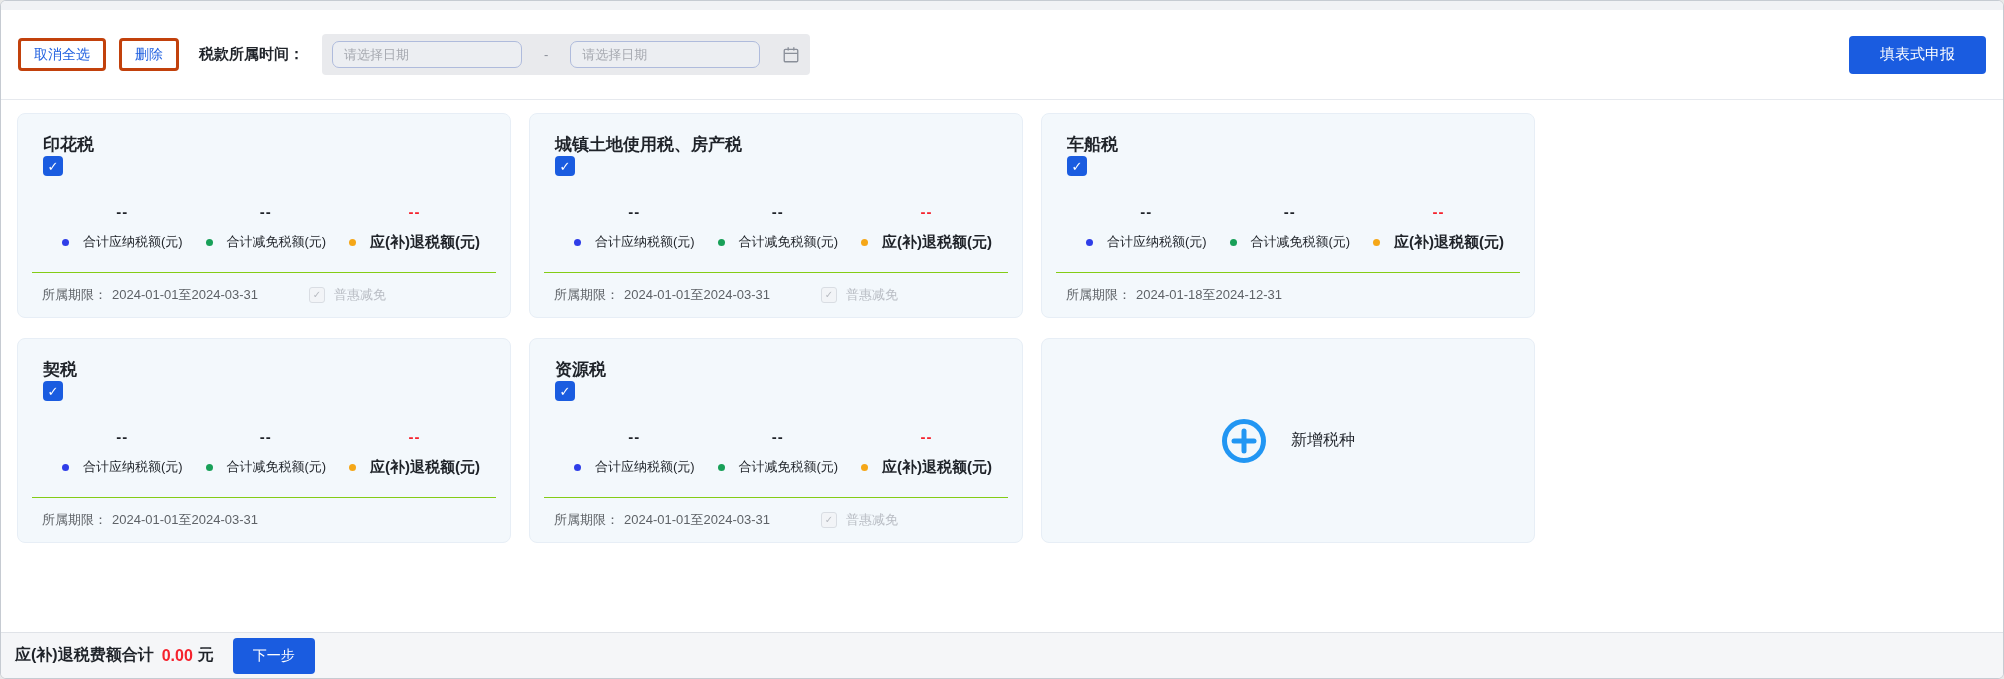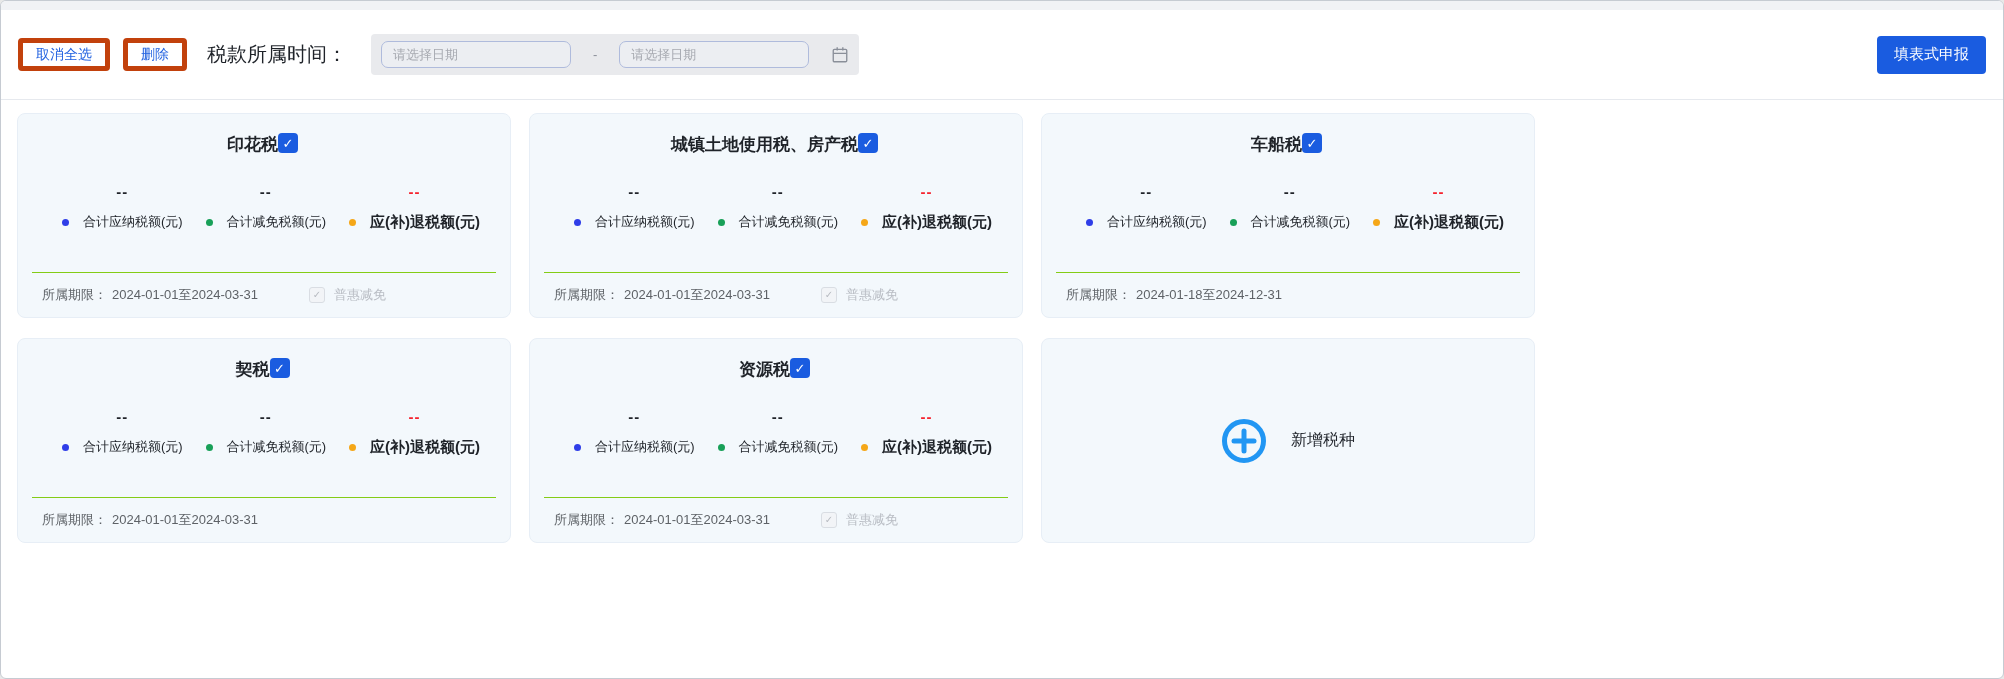--- a/index.html
+++ b/index.html
@@ -12,33 +12,33 @@
   }
   
   .breadcrumb { height:57px; display:flex; align-items:center; padding:0 17px; gap:10px; font-size:15px; flex:0 0 auto; }
   .crumb-home { color:#4d8df6; cursor:pointer; }
   .crumb-sep { color:#41464d; font-size:13px; }
   .crumb-current { color:#1f2329; font-weight:600; }
   .section-strip { height:9px; background:#f1f2f5; flex:0 0 auto; }
   
   .toolbar { height:90px; border-bottom:1px solid #e6e9ee; display:flex; align-items:center; padding:0 17px; flex:0 0 auto; }
   .btn { cursor:pointer; font-family:inherit; }
-  .btn-outline { background:#fff; border:5px solid #c2410c; color:#2161e0; border-radius:4px; font-size:14px; height:33px; padding:0 13px; margin-right:13px; }
-  .period-label { font-size:20px; font-weight:400; color:#1f2329; margin:0 24px 0 7px; }
+  .btn-outline { background:#fff; border:3px solid #c2410c; color:#2161e0; border-radius:4px; font-size:14px; height:33px; padding:0 13px; margin-right:13px; }
+  .period-label { font-size:15px; font-weight:700; color:#1f2329; margin:0 18px 0 7px; }
   .date-range { background:#e9eaed; border-radius:4px; display:flex; align-items:center; padding:7px 10px; gap:22px; }
   .date-input { width:190px; height:27px; background:#eceef2; border:1px solid #afbbdc; border-radius:7px; padding:0 11px; font-size:13px; color:#606266; outline:none; }
   .date-input::placeholder { color:#a6a9b0; }
   .range-sep { color:#8a8f99; font-size:13px; }
   .calendar-icon { display:flex; align-items:center; cursor:pointer; }
   .btn-primary { background:#1a5ce0; color:#fff; border:none; border-radius:4px; font-size:15px; }
-  .btn-declare { margin-left:auto; height:38px; padding:0 17px; }
+  .btn-declare { margin-left:auto; height:38px; padding:0 31px; }
   
   .cards { padding:13px 16px 0; display:grid; grid-template-columns:repeat(3,494px); gap:20px 18px; flex:0 0 auto; }
   .card { position:relative; height:205px; background:#f3f8fc; border:1px solid #e7eef6; border-radius:8px; display:flex; flex-direction:column; }
-  .card-head { display:flex; justify-content:center; align-items:flex-start; padding:19px 28px 0 25px; }
+  .card-head { display:flex; justify-content:flex-start; align-items:flex-start; padding:19px 28px 0 25px;flex-direction:column; }
   .card-title { font-size:17px; font-weight:700; color:#1f2329; }
   .checkbox { width:20px; height:20px; background:#1a5ce0; border-radius:4px; display:flex; align-items:center; justify-content:center; cursor:pointer; flex:0 0 auto; }
   .check-glyph { color:#fff; font-size:13px; font-weight:700; line-height:1; }
   .card-stats { display:flex; justify-content:space-between; padding:0 30px 0 44px; margin-top:27px; }
   .stat { display:flex; flex-direction:column; align-items:center; }
   .stat-value { font-size:15px; font-weight:700; color:#1f2329; letter-spacing:1px; }
   .stat-value.red { color:#f5222d; }
   .stat-label { margin-top:13px; font-size:13px; color:#1f2329; display:flex; align-items:center; gap:14px; white-space:nowrap; }
   .stat-label.strong { font-size:15px; font-weight:700; }
   .dot { width:7px; height:7px; border-radius:50%; flex:0 0 auto; }
@@ -291,14 +291,20 @@
       <svg width="46" height="46" viewBox="0 0 46 46">
         <circle cx="23" cy="23" r="19.5" stroke="#2196f3" stroke-width="5" fill="none"></circle>
         <line x1="13" y1="23" x2="33" y2="23" stroke="#2196f3" stroke-width="5" stroke-linecap="round"></line>
         <line x1="23" y1="13" x2="23" y2="33" stroke="#2196f3" stroke-width="5" stroke-linecap="round"></line>
       </svg>
       <span class="add-label">新增税种</span>
     </div>
 
   </div>
 
+  <div class="bottom-bar">
+    <span class="total-label">应(补)退税费额合计</span>
+    <span class="total-value">0.00</span>
+    <span class="total-unit">元</span>
+    <button class="btn btn-primary btn-next">下一步</button>
+  </div>
 
 </div>
 
 </body></html>

